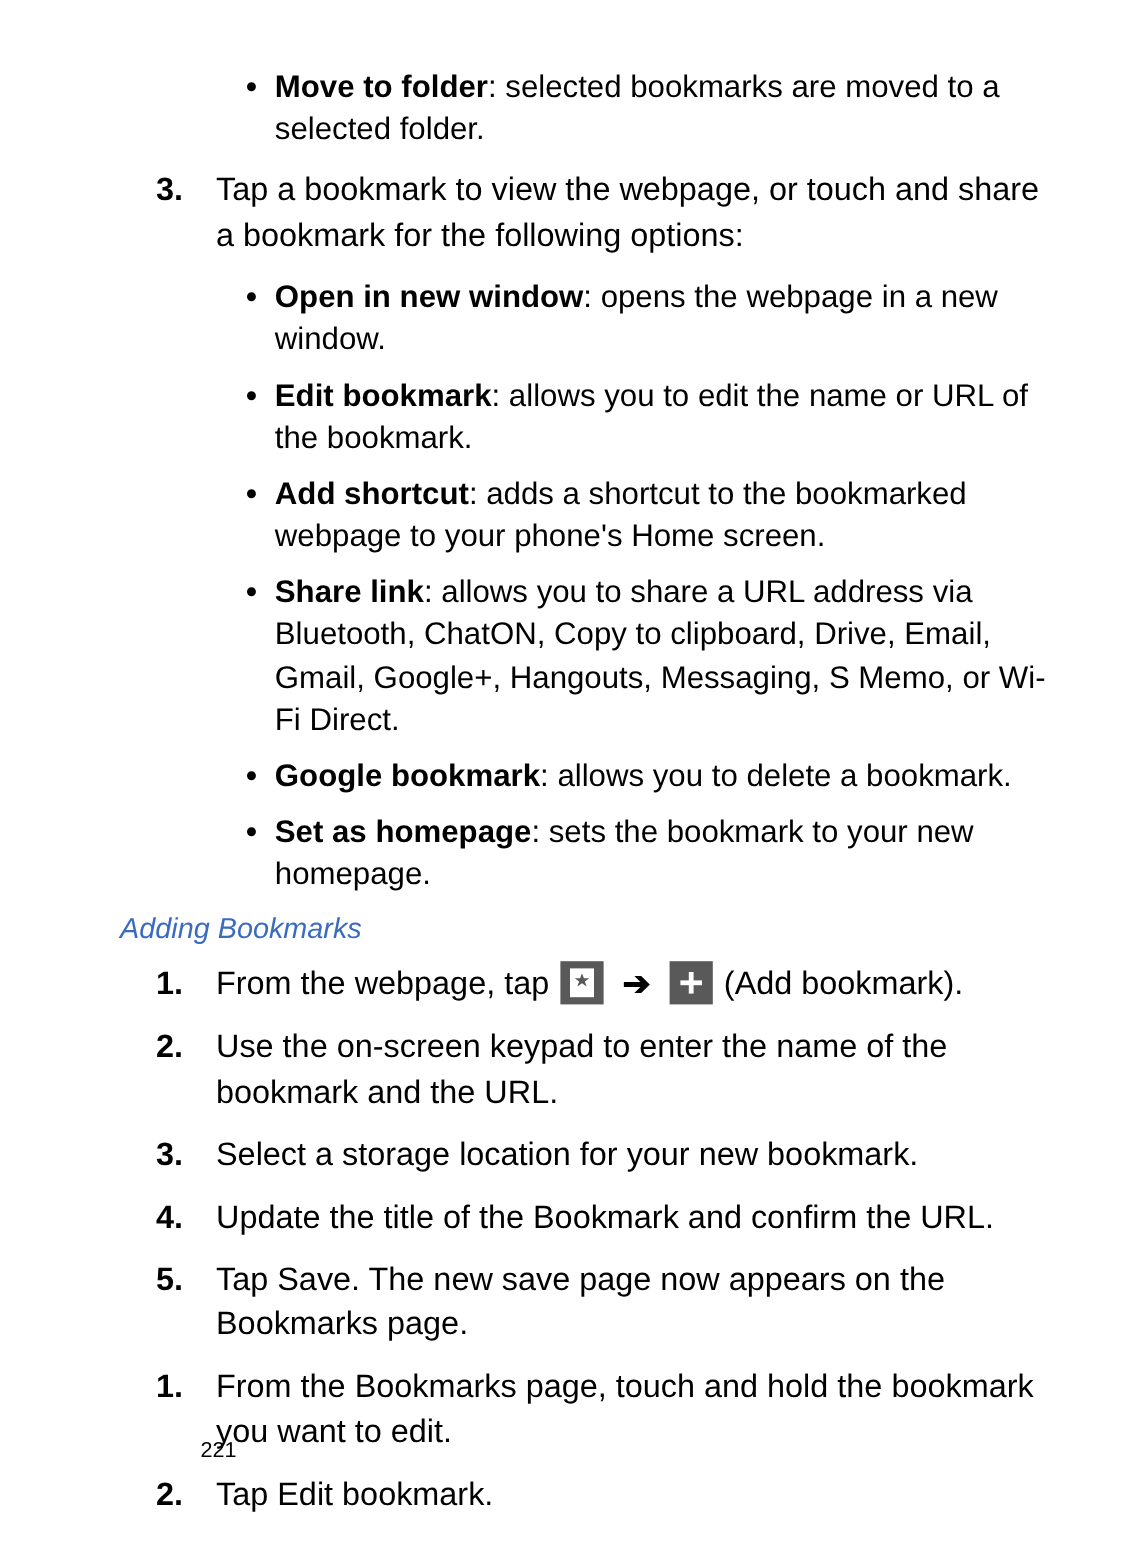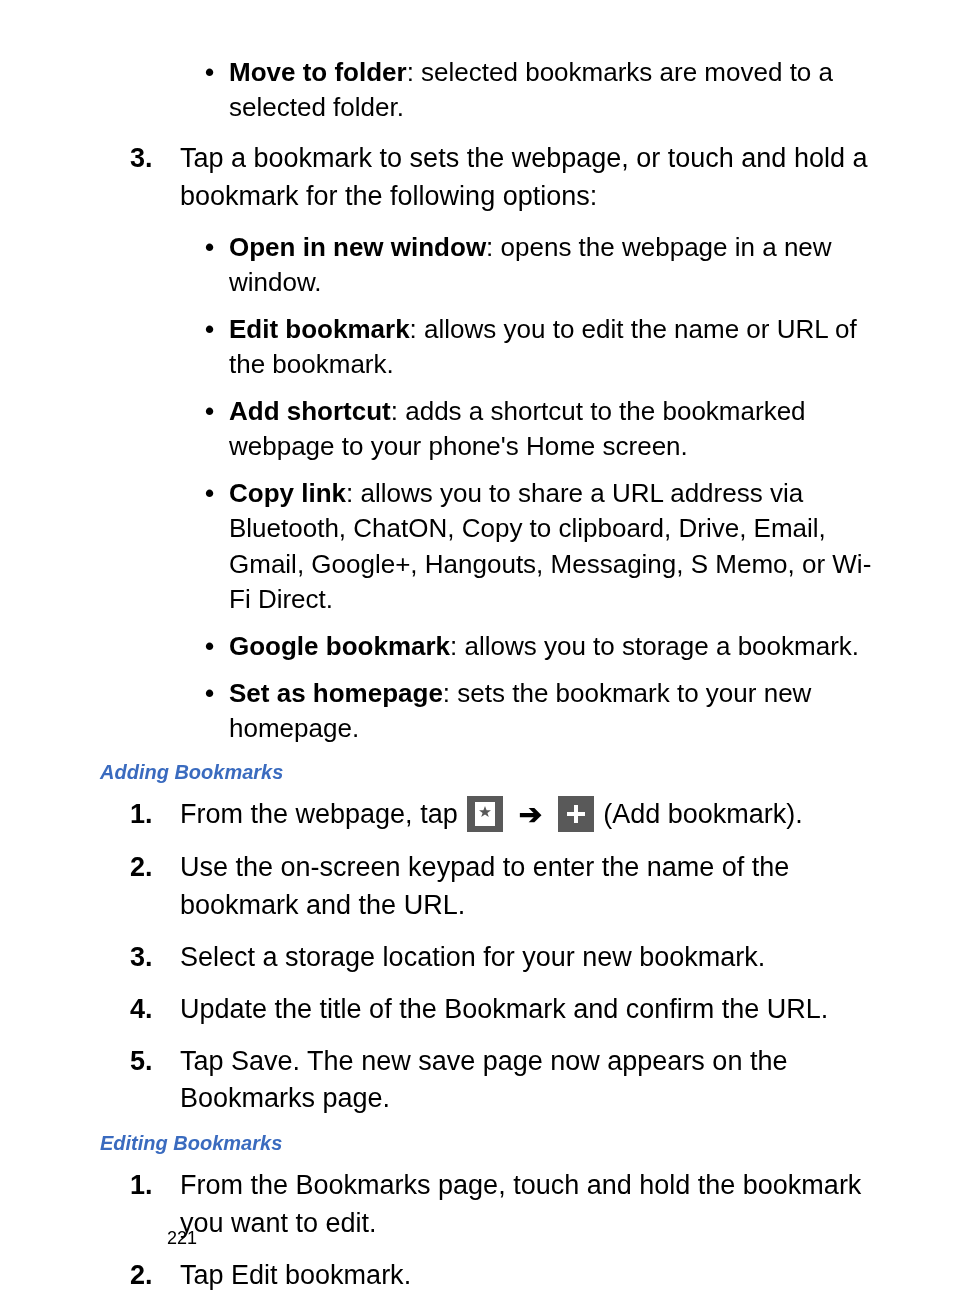--- a/index.html
+++ b/index.html
@@ -57,24 +57,24 @@
     text-align: left;
   }
   .num-body {
     flex: 1;
   }
   .num-body b {
     font-weight: normal;
   }
   .section-head {
     margin: 10px 0 12px 0;
-    font-weight: bold;
+    font-weight: normal;
     font-style: italic;
     color: #3a6bbf;
-    font-size: 20px;
+    font-size: 24px;
     font-family: Arial, Helvetica, sans-serif;
   }
   .page-num {
     position: absolute;
     bottom: 90px;
     left: 167px;
     font-size: 18px;
   }
   .iconbox {
     display: inline-flex;
@@ -112,21 +112,21 @@
       <div class="bullet-marker">•</div>
       <div class="bullet-body">
         <span class="bullet-term">Move to folder</span><span>: selected bookmarks are moved to a selected folder.</span>
       </div>
     </div>
   </div>
 
   <div class="num-list">
     <div class="num-item">
       <div class="num-marker">3.</div>
-      <div class="num-body">Tap a bookmark to sets the webpage, or touch and hold a bookmark for the following options:</div>
+      <div class="num-body">Tap a bookmark to view the webpage, or touch and share a bookmark for the following options:</div>
     </div>
   </div>
 
   <div class="bullet-list">
     <div class="bullet-item">
       <div class="bullet-marker">•</div>
       <div class="bullet-body">
         <span class="bullet-term">Open in new window</span><span>: opens the webpage in a new window.</span>
       </div>
     </div>
@@ -138,27 +138,27 @@
     </div>
     <div class="bullet-item">
       <div class="bullet-marker">•</div>
       <div class="bullet-body">
         <span class="bullet-term">Add shortcut</span><span>: adds a shortcut to the bookmarked webpage to your phone's Home screen.</span>
       </div>
     </div>
     <div class="bullet-item">
       <div class="bullet-marker">•</div>
       <div class="bullet-body">
-        <span class="bullet-term">Copy link</span><span>: allows you to share a URL address via Bluetooth, ChatON, Copy to clipboard, Drive, Email, Gmail, Google+, Hangouts, Messaging, S Memo, or Wi-Fi Direct.</span>
-      </div>
-    </div>
-    <div class="bullet-item">
-      <div class="bullet-marker">•</div>
-      <div class="bullet-body">
-        <span class="bullet-term">Google bookmark</span><span>: allows you to storage a bookmark.</span>
+        <span class="bullet-term">Share link</span><span>: allows you to share a URL address via Bluetooth, ChatON, Copy to clipboard, Drive, Email, Gmail, Google+, Hangouts, Messaging, S Memo, or Wi-Fi Direct.</span>
+      </div>
+    </div>
+    <div class="bullet-item">
+      <div class="bullet-marker">•</div>
+      <div class="bullet-body">
+        <span class="bullet-term">Google bookmark</span><span>: allows you to delete a bookmark.</span>
       </div>
     </div>
     <div class="bullet-item">
       <div class="bullet-marker">•</div>
       <div class="bullet-body">
         <span class="bullet-term">Set as homepage</span><span>: sets the bookmark to your new homepage.</span>
       </div>
     </div>
   </div>
 
@@ -203,21 +203,20 @@
     </div>
 
     <div class="num-item">
       <div class="num-marker">5.</div>
       <div class="num-body">
         <span>Tap </span><b>Save</b><span>. The new save page now appears on the Bookmarks page.</span>
       </div>
     </div>
   </div>
 
-  <div class="section-head">Editing Bookmarks</div>
 
   <div class="num-list">
     <div class="num-item">
       <div class="num-marker">1.</div>
       <div class="num-body">From the Bookmarks page, touch and hold the bookmark you want to edit.</div>
     </div>
 
     <div class="num-item">
       <div class="num-marker">2.</div>
       <div class="num-body">

